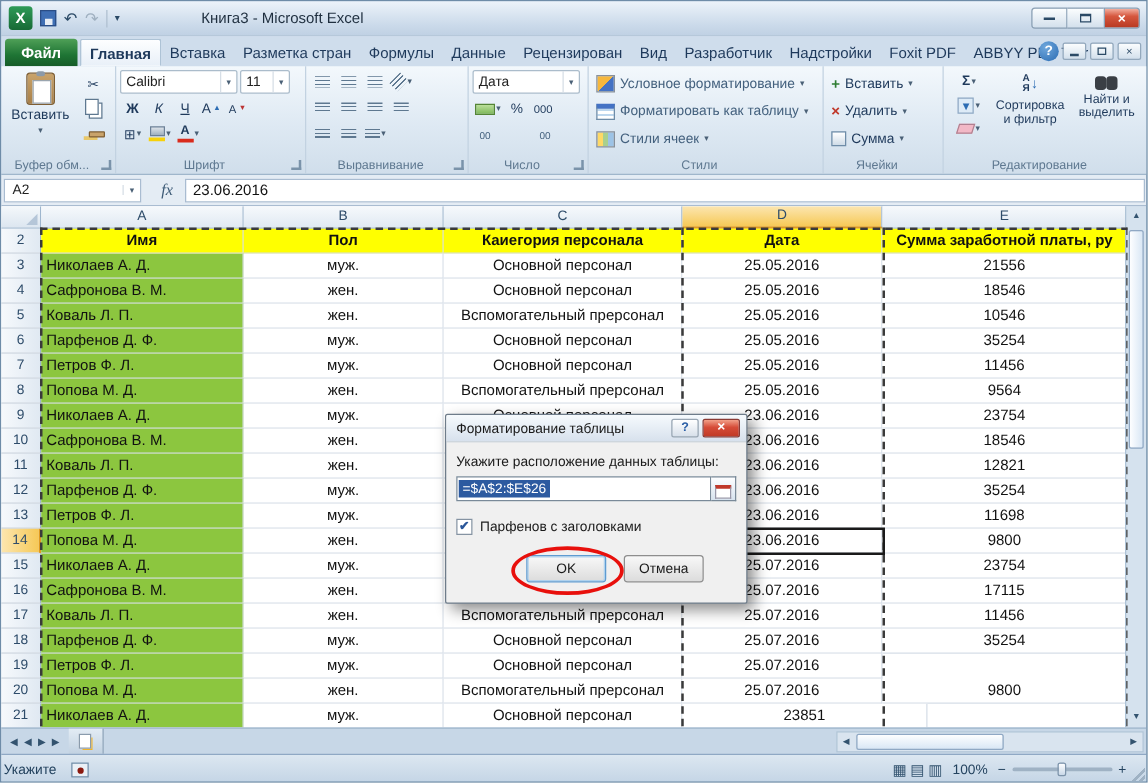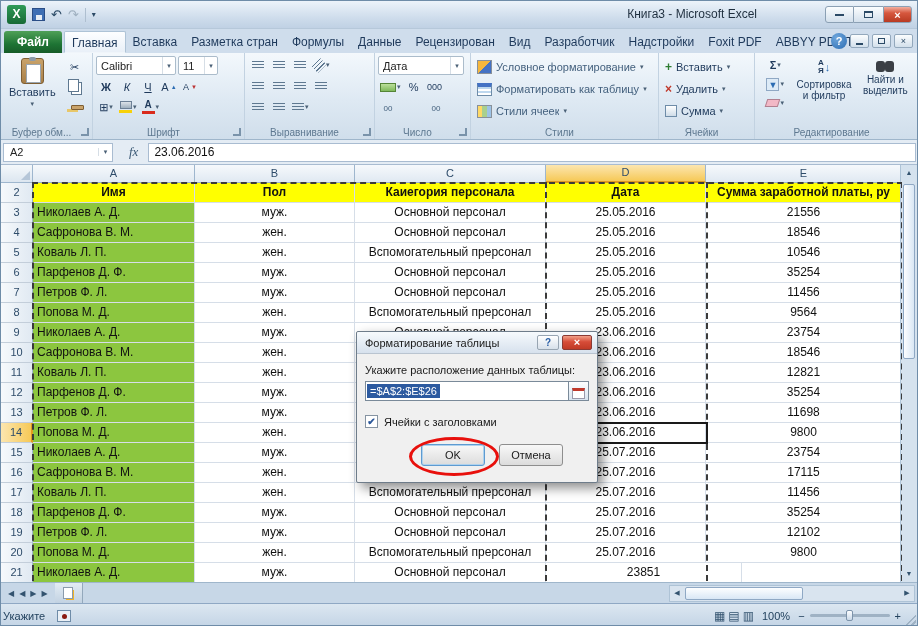--- a/index.html
+++ b/index.html
@@ -8,34 +8,34 @@
 
   
   .titlebar{position:absolute;top:0;left:0;right:0;height:28px;background:linear-gradient(#ECF3FA,#CBDAEA 70%,#C0D1E4);border-bottom:1px solid #B6C8DA;}
   .qat{position:absolute;left:6px;top:4px;display:flex;align-items:center;gap:6px;}
   .xl-logo{width:19px;height:19px;border-radius:3px;background:linear-gradient(#2E9A57,#176A35);color:#fff;font-weight:bold;font-size:12px;text-align:center;line-height:19px;}
   .floppy{width:13px;height:13px;background:#3F6FB4;border:1px solid #2B4E86;position:relative;}
   .floppy:after{content:"";position:absolute;left:3px;top:6px;width:6px;height:5px;background:#E8EEF5;}
   .qbtn{font-size:13px;color:#2B4A66;line-height:14px;}
   .qbtn.dis{color:#9FB0C0;}
   .qsep{width:1px;height:14px;background:#AEBFD0;}
-  .title{position:absolute;left:160px;right:160px;top:0;height:28px;text-align:right;line-height:26px;font-size:12px;color:#1F2F3F;white-space:nowrap;overflow:hidden;}
+  .title{position:absolute;left:160px;right:160px;top:0;height:28px;text-align:left;line-height:26px;font-size:12px;color:#1F2F3F;white-space:nowrap;overflow:hidden;}
   .winbtns{position:absolute;right:5px;top:5px;display:flex;}
   .wbtn{width:29px;height:17px;border:1px solid #8BA0B4;background:linear-gradient(#FBFDFE,#D3E0EC);display:flex;align-items:center;justify-content:center;font-size:10px;color:#2B4A66;}
   .wbtn.min{border-radius:3px 0 0 3px;}
   .wbtn.max{border-left:none;border-right:none;}
   .wbtn.close{border-radius:0 3px 3px 0;background:linear-gradient(#F3B0A0,#D6573E 40%,#B83A22);color:#fff;font-weight:bold;font-size:11px;}
   .minglyph{width:9px;height:3px;border-bottom:2px solid #2B4A66;}
   .maxglyph{width:9px;height:7px;border:1px solid #2B4A66;border-top-width:2px;}
 
   
   .tabrow{position:absolute;top:28px;left:0;right:0;height:24px;display:flex;align-items:flex-end;padding-left:3px;background:#CFDDEC;}
   .filetab{height:22px;padding:0 13px;background:linear-gradient(#4FA057,#1E7434 60%,#175C28);color:#fff;font-size:12px;font-weight:bold;line-height:22px;border-radius:3px 3px 0 0;margin-right:2px;}
   .tab{height:22px;line-height:22px;padding:0 7px;font-size:12px;color:#1E395B;white-space:nowrap;}
-  .tab.active{background:linear-gradient(#FDFEFF,#E9F0F8);border:1px solid #AEC3D6;border-bottom:1px solid #F0F5FA;border-radius:2px 2px 0 0;font-weight:normal;}
+  .tab.active{background:linear-gradient(#FDFEFF,#E9F0F8);border:1px solid #AEC3D6;border-bottom:1px solid #F0F5FA;border-radius:2px 2px 0 0;font-weight:bold;}
   .tabrow-icons{position:absolute;right:4px;top:4px;display:flex;align-items:center;gap:3px;}
   .helpcircle{width:16px;height:16px;border-radius:50%;background:radial-gradient(circle at 35% 30%,#6FA7DC,#2B6CB3);color:#fff;font-size:11px;font-weight:bold;text-align:center;line-height:16px;}
   .mini{width:19px;height:14px;border:1px solid #93A8BC;border-radius:2px;background:linear-gradient(#FBFDFE,#D3E0EC);display:flex;align-items:center;justify-content:center;font-size:9px;color:#2B4A66;}
   .rminglyph{width:7px;height:2px;background:#2B4A66;margin-top:6px;}
   .rmaxglyph{width:7px;height:6px;border:1px solid #2B4A66;}
 
   
   .ribbon{position:absolute;top:52px;left:0;width:918px;height:87px;background:linear-gradient(#F3F8FC,#DEE9F3 55%,#D0DEEB);border-bottom:1px solid #9FB6CB;display:flex;}
   .group{position:relative;border-right:1px solid #C2D2E1;padding:3px 3px 15px 3px;}
   .glabel{position:absolute;left:0;right:10px;bottom:1px;font-size:10px;color:#5E7890;text-align:center;white-space:nowrap;overflow:hidden;}
@@ -233,21 +233,21 @@
               <span class="icon-brush"></span>
             </div>
         </div>
       </div>
       <div class="glabel">Буфер обм...</div>
       <div class="dl"></div>
     </div>
 
     <div class="group" style="width:152px">
       <div class="srow" style="gap:2px;">
-        <div class="combo" style="width:80px">
+        <div class="combo" style="width:94px">
             <span>Calibri</span>
             <span class="ca">▾</span>
           </div>
         <div class="combo" style="width:40px">
             <span>11</span>
             <span class="ca">▾</span>
           </div>
       </div>
       <div class="srow" style="margin-top:3px;">
         <div class="sbtn b">Ж</div>
@@ -585,21 +585,20 @@
           <div class="cell center" style="width: 191px;">Основной персонал</div>
           <div class="cell center" style="width: 160px;">25.07.2016</div>
           <div class="cell center" style="width: 196px;">35254</div>
         </div>
         <div class="row">
           <div class="rowhdr">19</div>
           <div class="cell green" style="width: 162px;">Петров Ф. Л.</div>
           <div class="cell center" style="width: 160px;">муж.</div>
           <div class="cell center" style="width: 191px;">Основной персонал</div>
           <div class="cell center" style="width: 160px;">25.07.2016</div>
-          <div class="cell center" style="width: 196px;">12102</div>
         </div>
         <div class="row">
           <div class="rowhdr">20</div>
           <div class="cell green" style="width: 162px;">Попова М. Д.</div>
           <div class="cell center" style="width: 160px;">жен.</div>
           <div class="cell center" style="width: 191px;">Вспомогательный прерсонал</div>
           <div class="cell center" style="width: 160px;">25.07.2016</div>
           <div class="cell center" style="width: 196px;">9800</div>
         </div>
         <div class="row">
@@ -672,21 +671,21 @@
       <div class="dlg-input-row">
         <div class="dlg-input">
           <span class="selval">=$A$2:$E$26</span>
         </div>
         <div class="range-btn"></div>
       </div>
       <div class="dlg-check-row">
         <span class="checkbox">
             <span class="chk">✔</span>
           </span>
-        <span>Ячейки с заголовками</span>
+        <span>Парфенов с заголовками</span>
       </div>
     </div>
     <div class="dlg-btns">
       <div class="dlg-btn focus">OK</div>
       <div class="dlg-btn">Отмена</div>
     </div>
     <div class="oval"></div>
   </div>
 
 </div>

